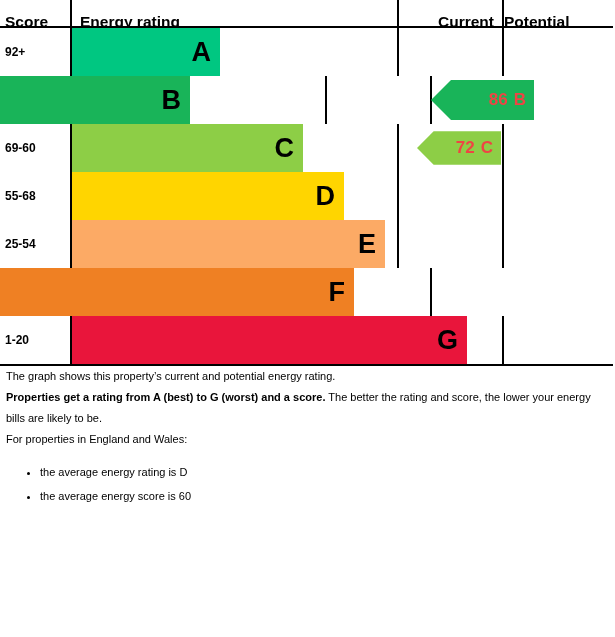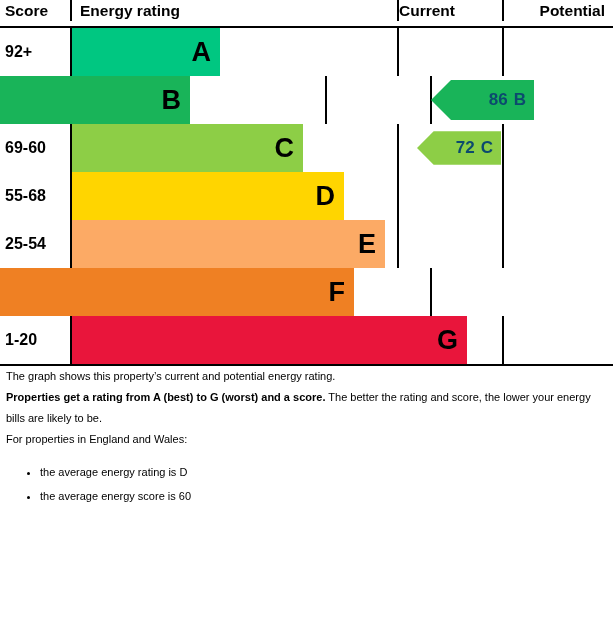--- a/index.html
+++ b/index.html
@@ -31,42 +31,41 @@
     position: relative;
     height: 26px;
     border-bottom: 2px solid #000;
     display: flex;
     align-items: flex-start;
   }
   .hdr-cell {
     font-size: 15.5px;
     font-weight: bold;
     line-height: 20px;
-    padding-top: 1px;
+    padding-top: 12px;
     box-sizing: border-box;
   }
   .hdr-score {
     width: 72px;
     padding-left: 5px;
     border-right: 2px solid #000;
   }
   .hdr-rating {
     width: 327px;
     padding-left: 8px;
     border-right: 2px solid #000;
   }
   .hdr-current {
     width: 105px;
-    text-align: left;
+    text-align: right;
     padding-right: 8px;
     border-right: 2px solid #000;
   }
   .hdr-potential {
     width: 107px;
-    text-align: right;
     padding-right: 6px;
   }
 
   
   .chart-body {
     position: relative;
     width: 613px;
     border-bottom: 2px solid #000;
   }
 
@@ -77,21 +76,21 @@
     height: 48px;
   }
 
   .score-cell {
     width: 72px;
     box-sizing: border-box;
     border-right: 2px solid #000;
     display: flex;
     align-items: center;
     padding-left: 5px;
-    font-size: 16px;
+    font-size: 12px;
     font-weight: bold;
   }
 
   .bar-cell {
     width: 327px;
     box-sizing: border-box;
     border-right: 2px solid #000;
     position: relative;
   }
 
@@ -119,21 +118,21 @@
     position: relative;
   }
 
   
   .pointer {
     position: absolute;
     top: 50%;
     transform: translateY(-50%);
     height: 42px;
     display: flex;
-    color: #0c4a6e;
+    color: #ef4444;
     font-weight: bold;
     font-size: 17px;
   }
   .pointer .ptxt {
     position: absolute;
     right: 8px;
     top: 50%;
     transform: translateY(-50%);
     white-space: nowrap;
   }

